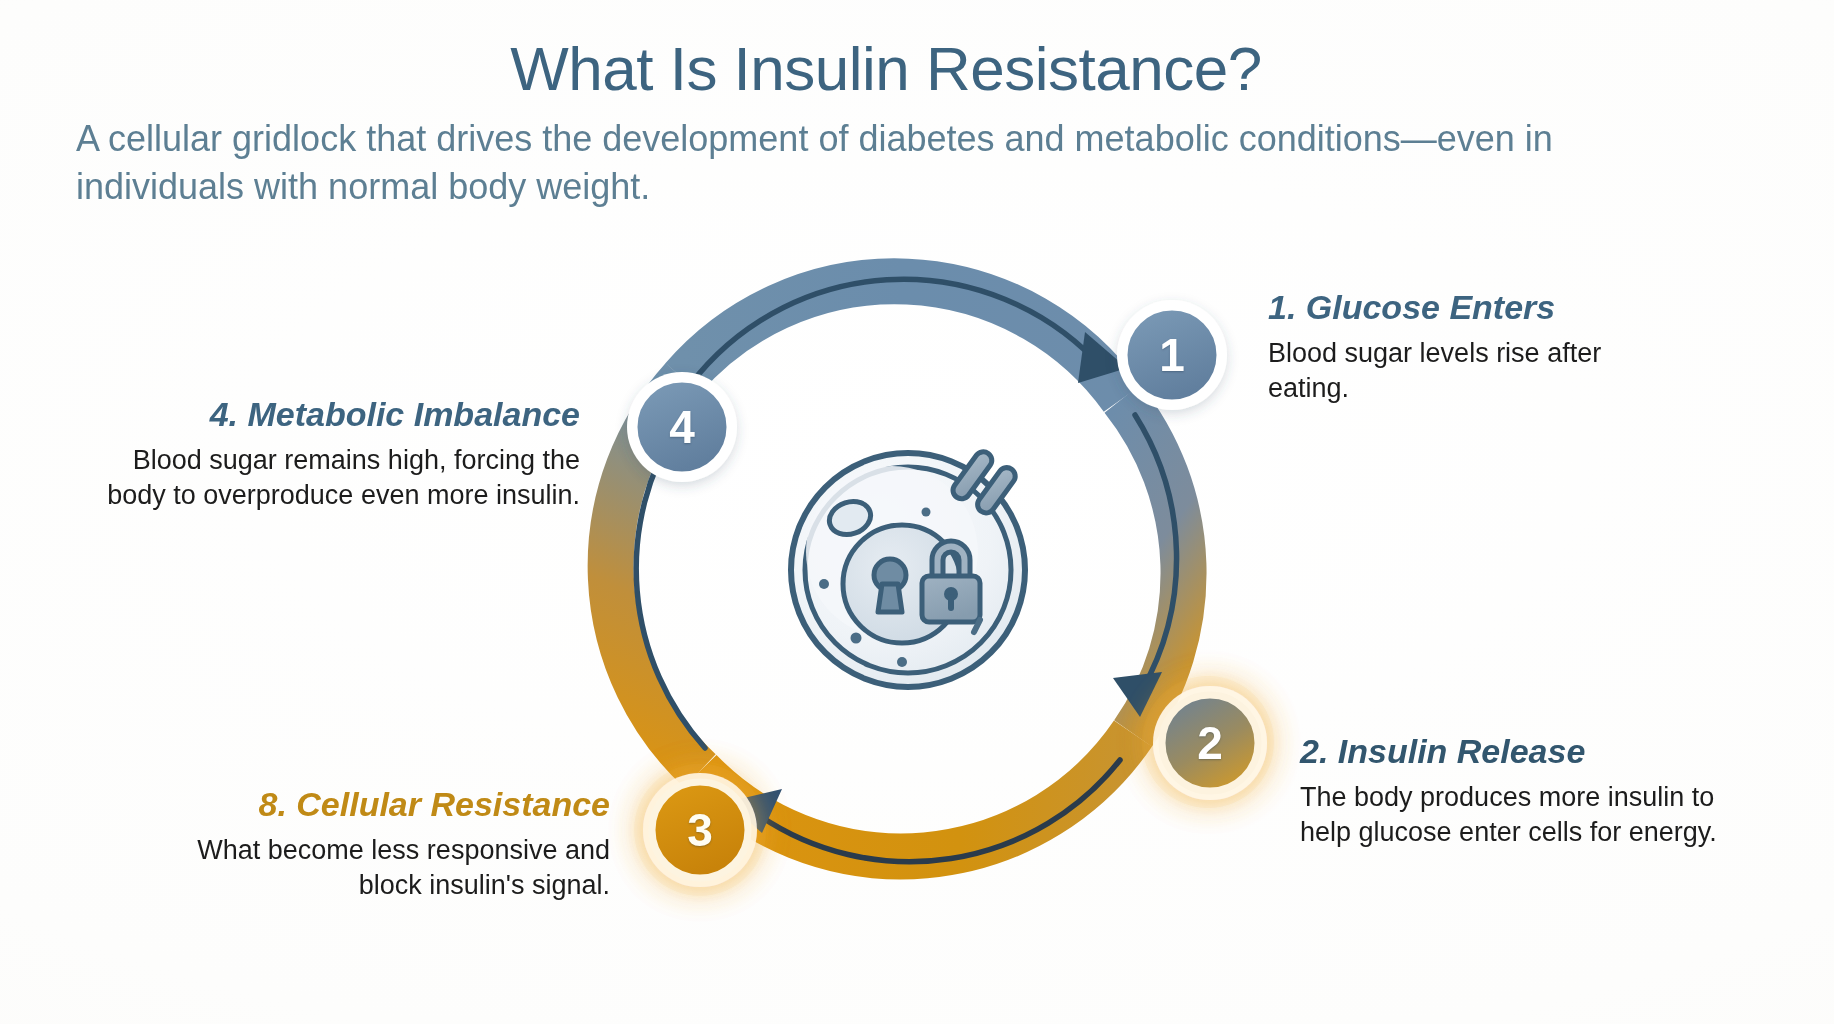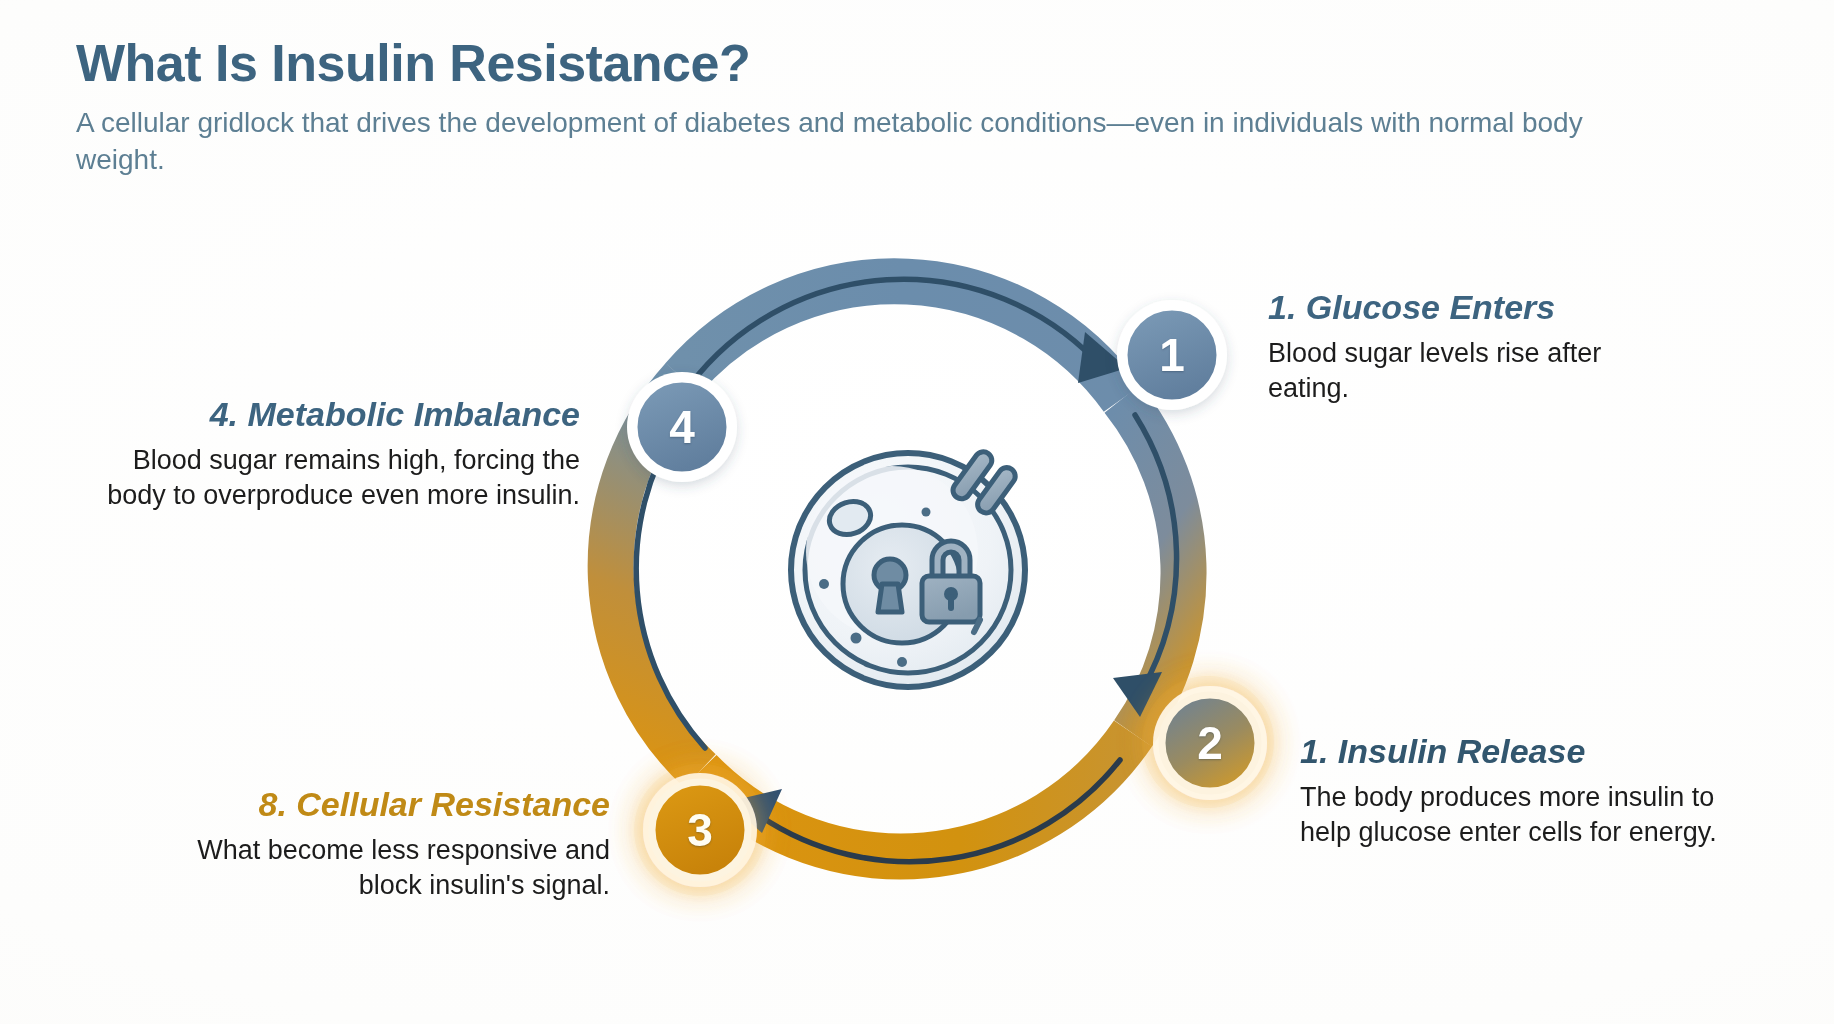--- a/index.html
+++ b/index.html
@@ -17,30 +17,31 @@
   }
 
   
   #header {
     position: absolute;
     left: 76px;
     top: 36px;
     width: 1620px;
   }
   #page-title {
-    font-size: 52px;
-    font-weight: bold;
+    font-size: 62px;
+    font-weight: normal;
     color: #3d6480;
     letter-spacing: -0.5px;
     line-height: 1.05;
     margin: 0 0 14px 0;
     white-space: nowrap;
+    text-align: center;
   }
   #page-subtitle {
-    font-size: 28px;
+    font-size: 36px;
     font-weight: normal;
     color: #5d7f93;
     line-height: 1.32;
     max-width: 1570px;
     margin: 0;
   }
 
   
   #diagram {
     position: absolute;
@@ -284,21 +285,21 @@
 <div class="node-label" id="node-2">2</div>
 <div class="node-label" id="node-3">3</div>
 <div class="node-label" id="node-4">4</div>
 
 <div class="step-block" id="step-1">
   <h2 class="step-heading">1. Glucose Enters</h2>
   <p class="step-body">Blood sugar levels rise after eating.</p>
 </div>
 
 <div class="step-block" id="step-2">
-  <h2 class="step-heading">1. Insulin Release</h2>
+  <h2 class="step-heading">2. Insulin Release</h2>
   <p class="step-body">The body produces more insulin to help glucose enter cells for energy.</p>
 </div>
 
 <div class="step-block" id="step-3">
   <h2 class="step-heading">8. Cellular Resistance</h2>
   <p class="step-body">What become less responsive and block insulin's signal.</p>
 </div>
 
 <div class="step-block" id="step-4">
   <h2 class="step-heading">4. Metabolic Imbalance</h2>

